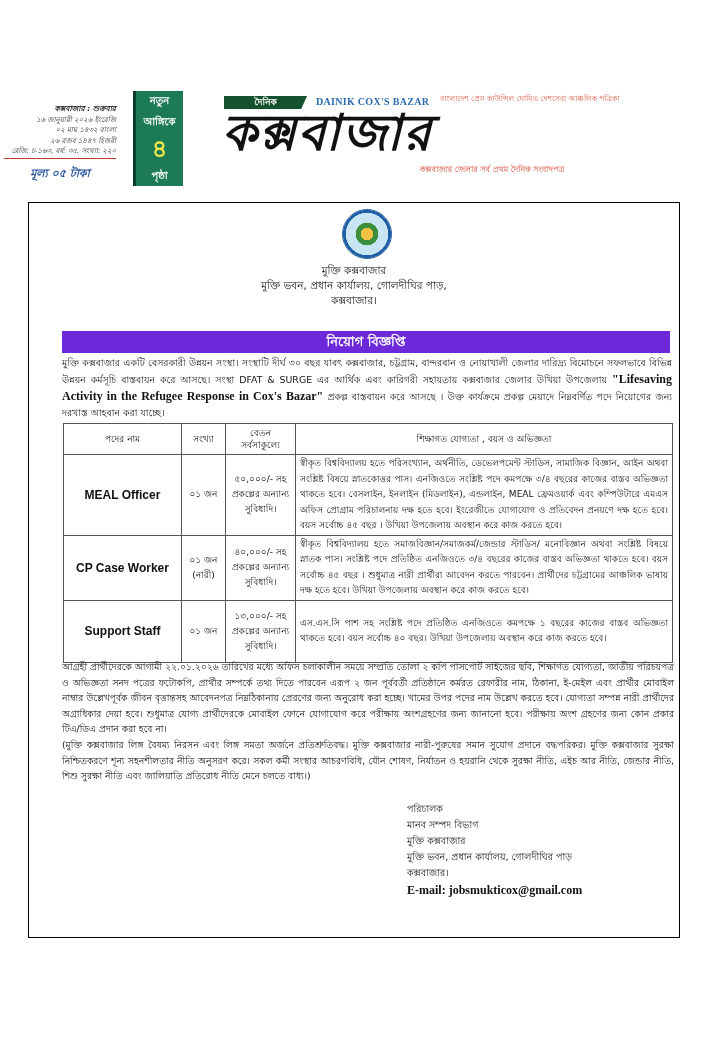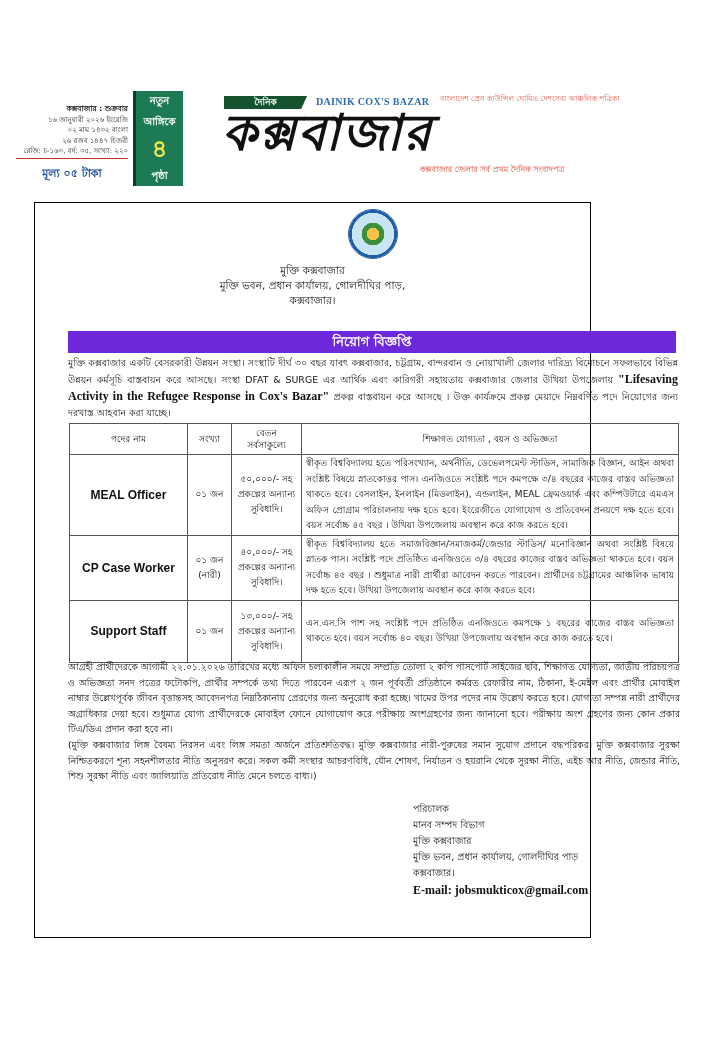--- a/index.html
+++ b/index.html
@@ -1,43 +1,43 @@
 <!DOCTYPE html>
 <html><head>
 <meta charset="utf-8">
 <style>
   html, body { margin:0; padding:0; background:#ffffff; }
   body { width:720px; height:1040px; position:relative; overflow:hidden;
          font-family:"DejaVu Sans", sans-serif; color:#111; }
 
   
   .masthead { position:absolute; left:0; top:0; width:720px; height:195px; }
-  .dateblock { position:absolute; left:16px; top:104px; width:112px; text-align:right;
-               font-size:7px; line-height:10.5px; color:#222; }
+  .dateblock { position:absolute; left:4px; top:104px; width:112px; text-align:right;
+               font-size:7px; line-height:10.5px; color:#222;font-style:italic; }
   .dateblock .d0 { font-weight:bold; font-size:7.5px; }
   .dateblock .reg { border-bottom:1px solid #c0392b; padding-bottom:1px; }
   .dateblock .price { color:#1f4e9c; font-size:11px; font-weight:bold; text-align:center; margin-top:10px; }
   .badge { position:absolute; left:133px; top:91px; width:50px; height:95px;
            background:#1c7a55; border-left:3px solid #0d3b2a; box-sizing:border-box;
            display:flex; flex-direction:column; align-items:center; justify-content:space-between;
            padding:4px 10px; color:#fff; font-size:10px; font-weight:bold; line-height:12px; text-align:center; }
   .badge .num { color:#f6e94b; font-size:24px; line-height:24px; }
   .dainik-tag { position:absolute; left:224px; top:96px; width:83px; height:13px;
                 background:#14532d; color:#fff; font-size:9px; font-weight:bold; line-height:13px;
                 text-align:center; clip-path:polygon(0 0,100% 0,93% 100%,0 100%); }
   .dainik-en { position:absolute; left:316px; top:96px; font-family:"Liberation Serif", serif;
                font-weight:bold; font-size:10px; color:#2b6cb0; letter-spacing:0.3px; }
   .council { position:absolute; left:440px; top:93px; font-size:7.5px; color:#d9432f; opacity:.9; }
   .logo-title { position:absolute; left:222px; top:107px; width:478px; height:52px;
                 font-size:50px; line-height:52px; font-weight:900; color:#111;
                 letter-spacing:2px; text-align:left; white-space:nowrap; overflow:hidden;font-style:italic; }
   .tagline { position:absolute; left:420px; top:163px; font-size:8px; color:#d9432f; }
 
   
-  .notice { position:absolute; left:34px; top:202px; width:557px; height:736px;
+  .notice { position:absolute; left:28px; top:202px; width:652px; height:736px;
             border:1.5px solid #000; box-sizing:border-box; }
   .org-logo { position:absolute; left:313px; top:6px; width:48px; height:48px; border-radius:50%;
               background:radial-gradient(circle at 50% 50%, #f6c244 0 18%, #3c8f3c 19% 33%, #c9e4f2 34% 62%, #1f5fa8 63% 70%, #dbeefa 71% 100%);
               border:1px solid #2a5e9a; }
   .org-head { position:absolute; left:0; right:0; top:60px; text-align:center;
               font-size:10.5px; line-height:15px; }
   .banner { position:absolute; left:33px; top:128px; width:608px; height:22px; background:#6d28d9;
             color:#fff; text-align:center; font-size:13px; line-height:22px; font-weight:bold; }
   .intro { position:absolute; left:33px; top:152px; width:610px; font-size:9.4px; line-height:16px;
            text-align:justify; }

